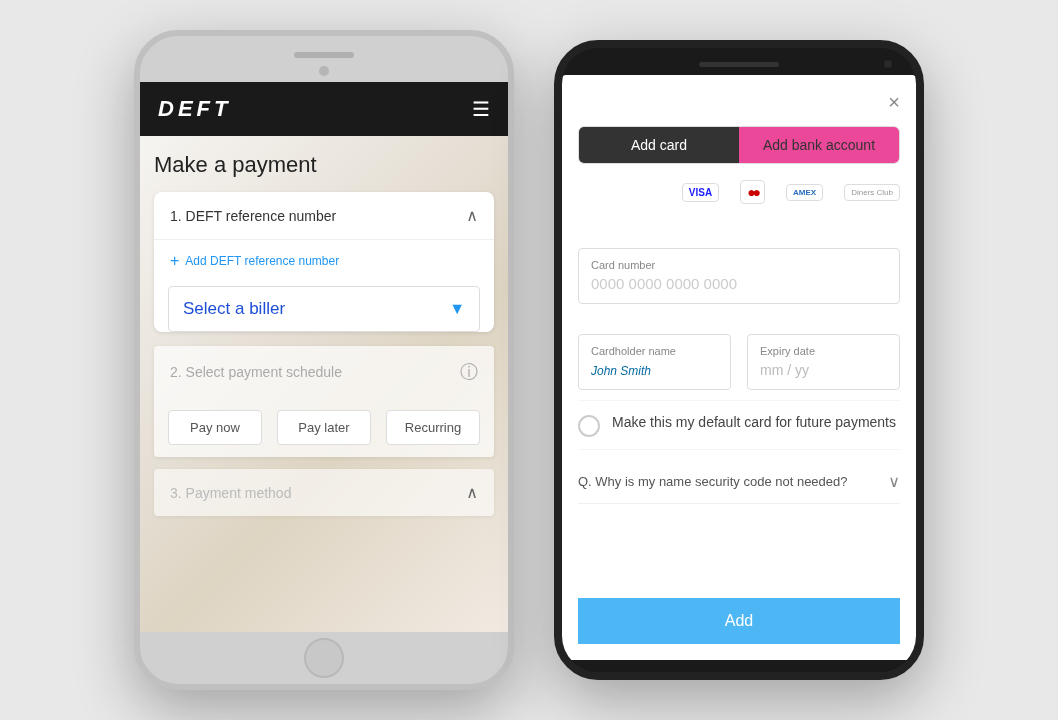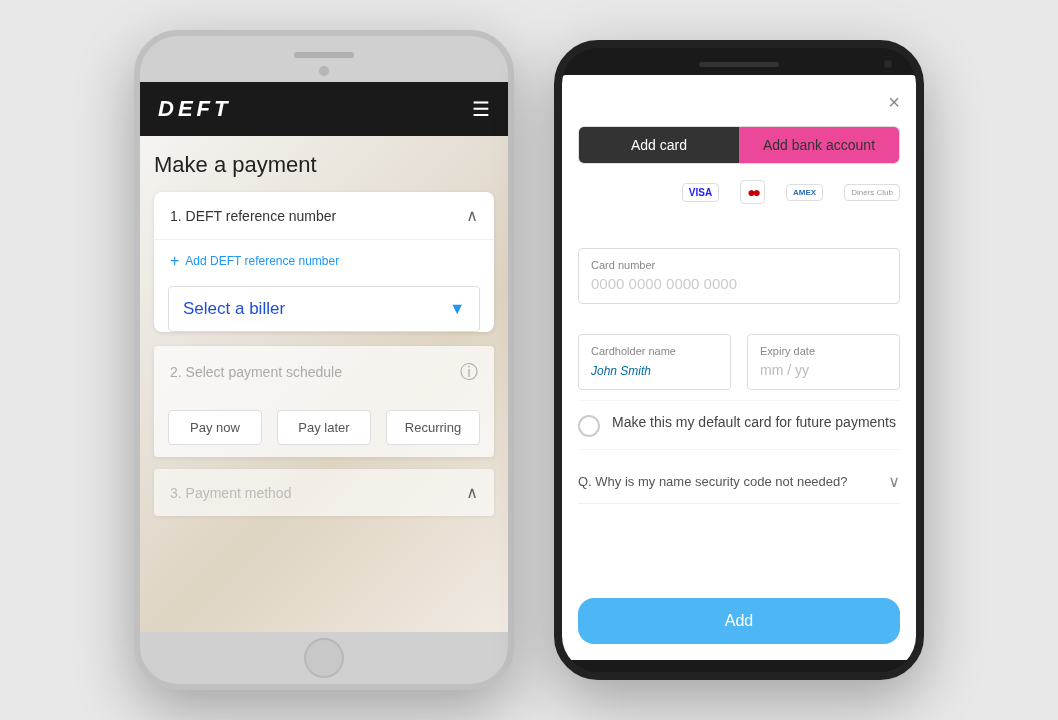--- a/index.html
+++ b/index.html
@@ -374,21 +374,21 @@
       color: #555;
     }
     .faq-chevron {
       color: #888;
       font-size: 16px;
     }
     .add-button {
       background: #4DB6F5;
       color: white;
       border: none;
-      border-radius: 16px;
+      border-radius: 0;
       padding: 14px;
       font-size: 16px;
       text-align: center;
       margin-top: auto;
     }
     .top-chrome {
       display: flex;
       justify-content: center;
       padding: 8px 0 4px;
       flex-shrink: 0;

